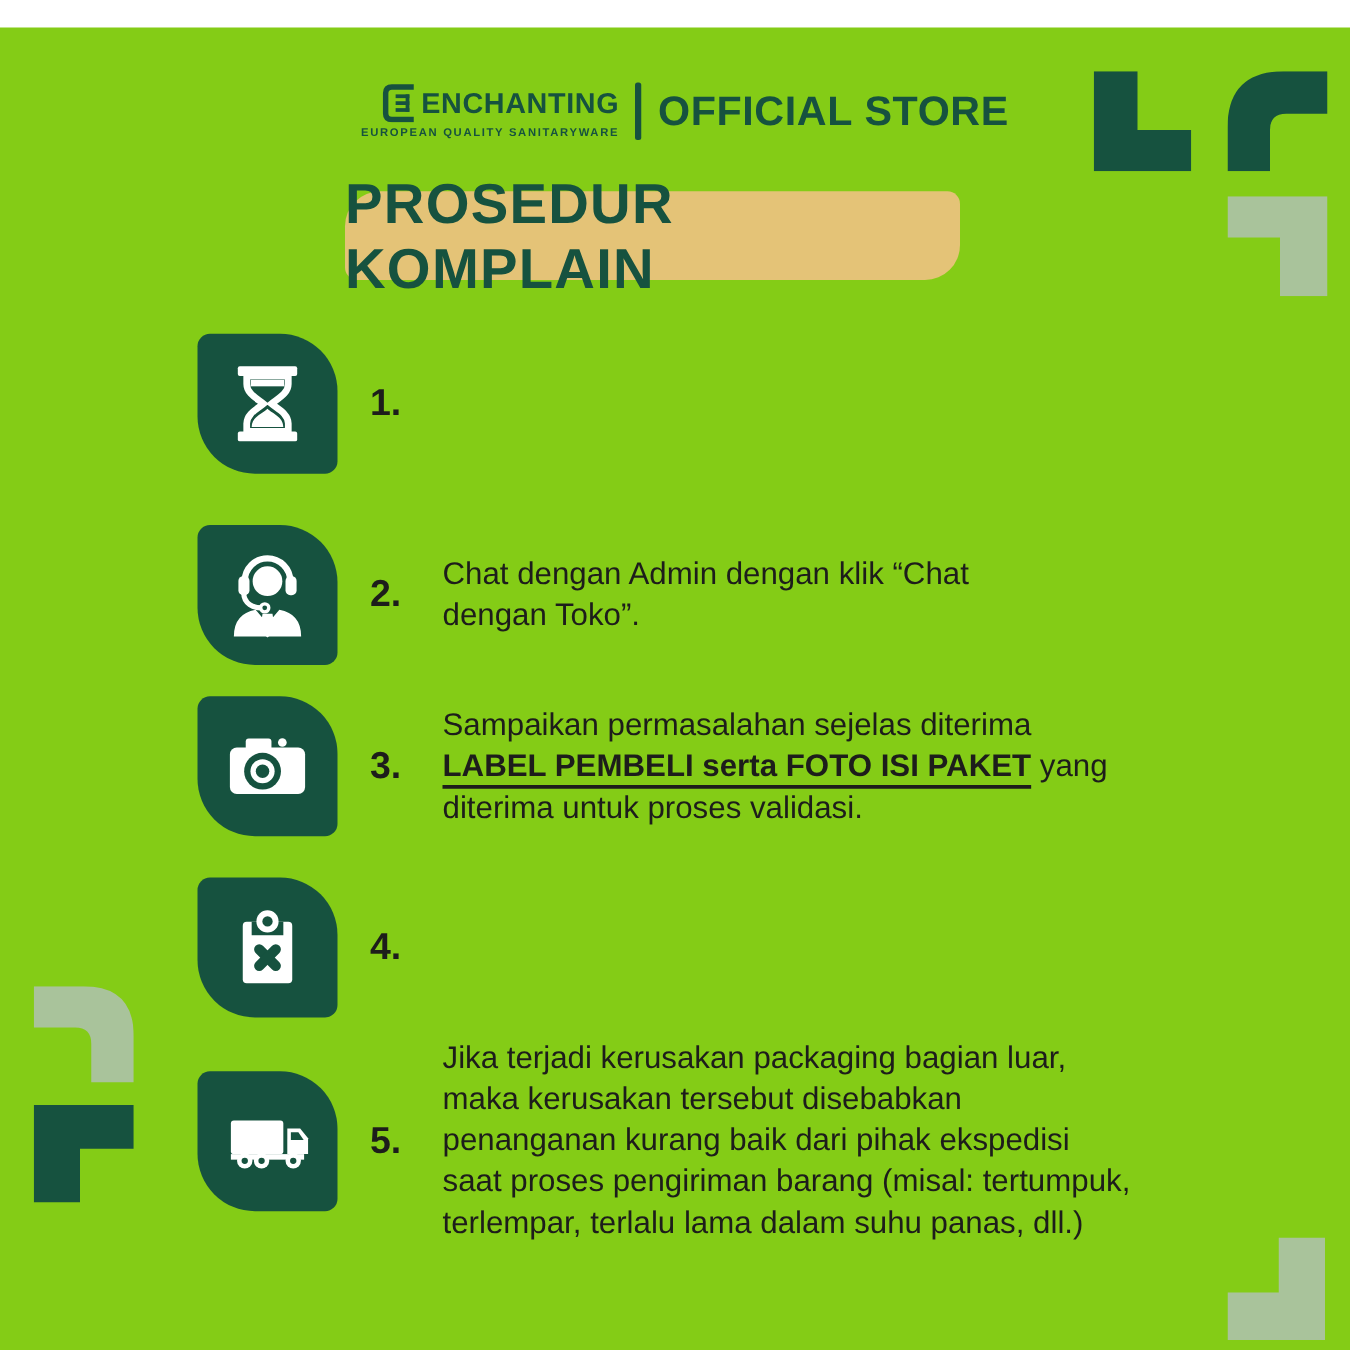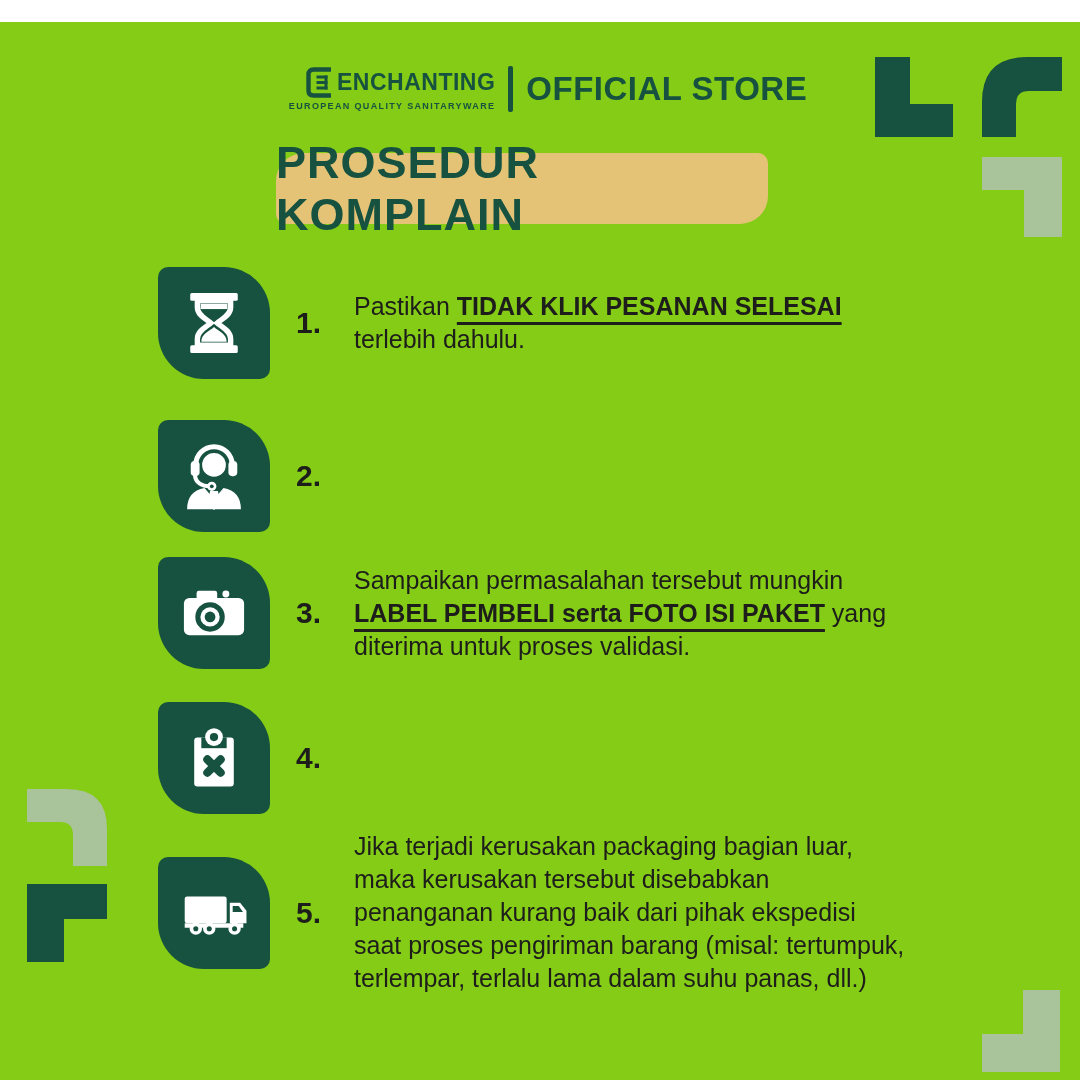--- a/index.html
+++ b/index.html
@@ -75,55 +75,55 @@
         <div class="tile">
   <svg viewBox="0 0 48 48">
     <rect x="9" y="5" width="30" height="5" rx="1" fill="#fff"></rect>
     <rect x="9" y="38" width="30" height="5" rx="1" fill="#fff"></rect>
     <path d="M13.5,10 L34.5,10 L34.5,14 C34.5,19 29,21.5 26,24 C29,26.5 34.5,29 34.5,34 L34.5,38 L13.5,38 L13.5,34 C13.5,29 19,26.5 22,24 C19,21.5 13.5,19 13.5,14 Z" fill="none" stroke="#fff" stroke-width="3.4"></path>
     <path d="M24,26.5 C26.5,29 32,30.5 32,35.8 L16,35.8 C16,30.5 21.5,29 24,26.5 Z" fill="#fff"></path>
     <rect x="15.5" y="12" width="17" height="3.2" fill="#fff"></rect>
   </svg>
 </div>
         <div class="num">1.</div>
-        <div class="txt">
-          <div class="line"><span>Pastikan </span><span class="b u">TIDAK KLIK PESANAN SELESAI</span></div>
-          <div class="line"><span>terlebih dahulu.</span></div>
-        </div>
       </div>
       <div class="step-row">
         <div class="tile">
   <svg viewBox="0 0 48 48">
     <circle cx="24" cy="17" r="7.5" fill="#fff"></circle>
     <path d="M7,45 Q7,33.5 18,31.5 L24,38.5 L30,31.5 Q41,33.5 41,45 Z" fill="#fff"></path>
     <path d="M21.5,33.5 L26.5,33.5 L28,42 L24,45.5 L20,42 Z" fill="#fff"></path>
     <path d="M12.5,17 A11.5,11.5 0 0 1 35.5,17" fill="none" stroke="#fff" stroke-width="3.2"></path>
     <rect x="9.3" y="14.5" width="5.6" height="9.6" rx="2.4" fill="#fff"></rect>
     <rect x="33.1" y="14.5" width="5.6" height="9.6" rx="2.4" fill="#fff"></rect>
     <path d="M12,23 C12,28.5 17,30.5 21,30.5" fill="none" stroke="#fff" stroke-width="2.6"></path>
     <circle cx="22.6" cy="30.5" r="2.9" fill="#fff"></circle>
     <circle cx="22.6" cy="30.5" r="1.2" style="fill:var(--green)"></circle>
   </svg>
 </div>
         <div class="num">2.</div>
+        <div class="txt">
+          <div class="line"><span>Chat dengan Admin dengan klik “Chat</span></div>
+          <div class="line"><span>dengan Toko”.</span></div>
+        </div>
       </div>
       <div class="step-row">
         <div class="tile">
   <svg viewBox="0 0 48 48">
     <path d="M13,15 L13,11.5 Q13,10 14.5,10 L24.5,10 Q26,10 26,11.5 L26,15 Z" fill="#fff"></path>
     <circle cx="31.5" cy="12" r="2.2" fill="#fff"></circle>
     <rect x="5" y="14.5" width="38" height="23.5" rx="3.5" fill="#fff"></rect>
     <circle cx="21.5" cy="26.5" r="9.3" style="fill:var(--green)"></circle>
     <circle cx="21.5" cy="26.5" r="6.1" fill="#fff"></circle>
     <circle cx="21.5" cy="26.5" r="3.4" style="fill:var(--green)"></circle>
   </svg>
 </div>
         <div class="num">3.</div>
         <div class="txt">
-          <div class="line"><span>Sampaikan permasalahan tersebut mungkin</span></div>
+          <div class="line"><span>Sampaikan permasalahan sejelas diterima</span></div>
           <div class="line"><span class="b u">LABEL PEMBELI serta FOTO ISI PAKET</span><span> yang</span></div>
           <div class="line"><span>diterima untuk proses validasi.</span></div>
         </div>
       </div>
       <div class="step-row">
         <div class="tile">
   <svg viewBox="0 0 48 48">
     <rect x="11.5" y="11" width="25" height="31" rx="2" fill="#fff"></rect>
     <rect x="16" y="11" width="16" height="6.8" style="fill:var(--green)"></rect>
     <circle cx="24" cy="10.8" r="5.6" fill="#fff"></circle>

